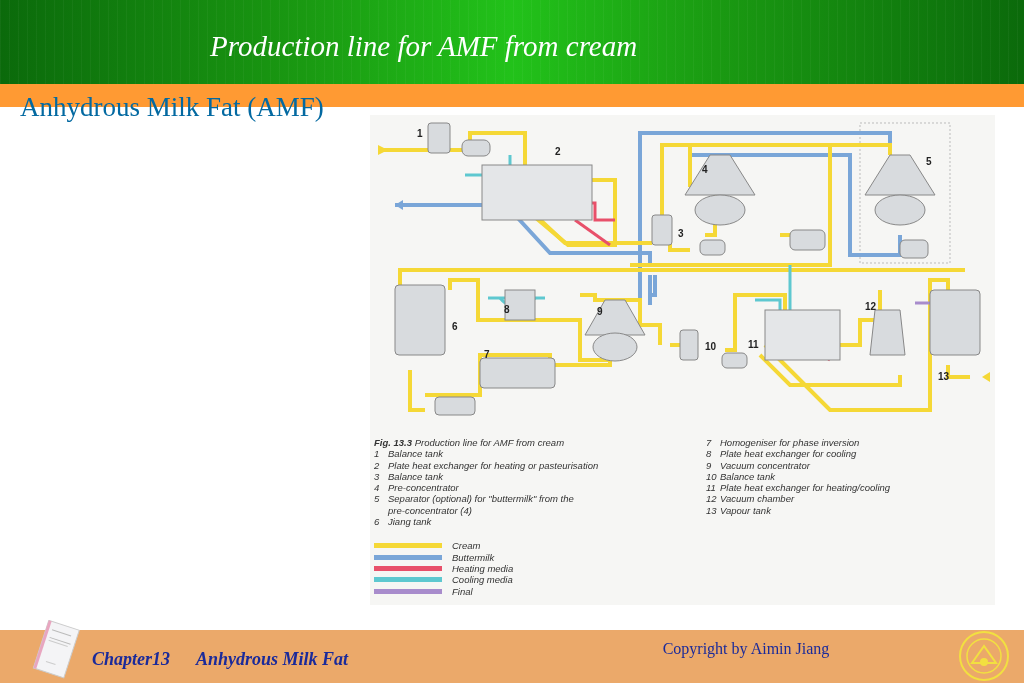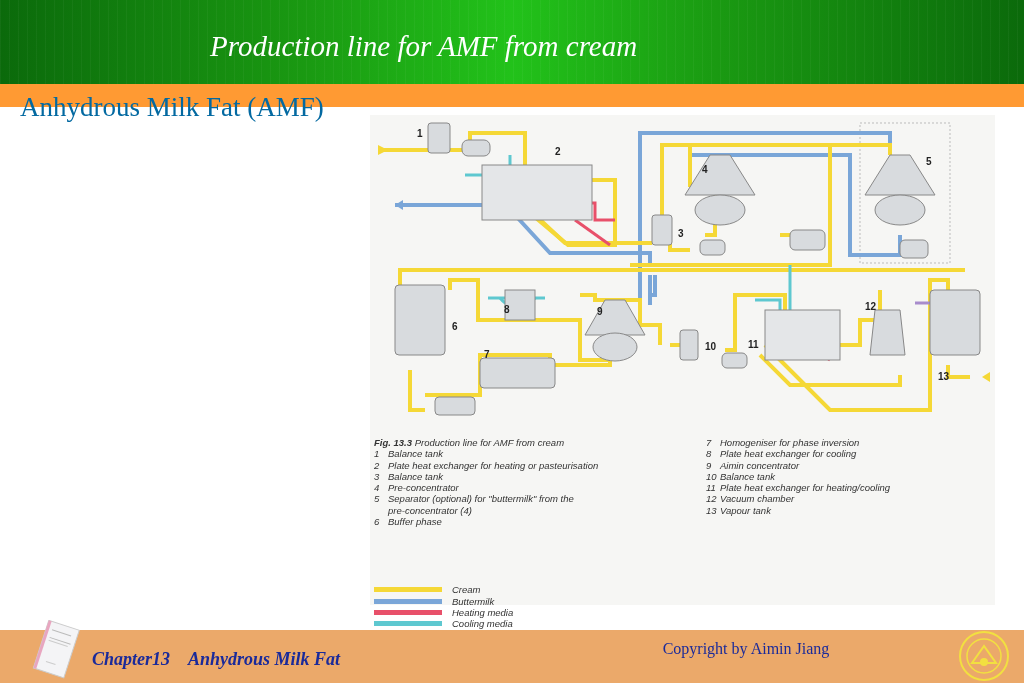--- a/index.html
+++ b/index.html
@@ -11,26 +11,26 @@
   .title{position:absolute;left:210px;top:30px;color:#ffffff;font-style:italic;font-size:29px;white-space:nowrap;z-index:2;}
   .subbar{position:absolute;left:0;top:84px;width:1024px;height:23px;background:#ff9a33;}
   .heading{position:absolute;left:20px;top:92px;font-size:27px;color:#0369a1;white-space:nowrap;}
   .figure{position:absolute;left:370px;top:115px;width:625px;height:490px;background:#f6f6f4;}
   .caption{position:absolute;font-family:"Liberation Sans",sans-serif;font-style:italic;font-size:9.5px;color:#333;line-height:11.3px;}
   .caption b{font-style:italic;margin-top:40px;}
   .cap-left{left:4px;top:322px;width:330px;}
   .cap-right{left:336px;top:322px;width:280px;}
   .row{display:flex;}
   .row .n{width:14px;flex:none;}
-  .legend{position:absolute;left:4px;top:425px;font-family:"Liberation Sans",sans-serif;font-style:italic;font-size:9.5px;color:#333;margin-top:44px;}
+  .legend{position:absolute;left:4px;top:425px;font-family:"Liberation Sans",sans-serif;font-style:italic;font-size:9.5px;color:#333;}
   .leg-item{display:flex;align-items:center;height:11.4px;}
   .leg-swatch{width:68px;height:5px;margin-right:10px;}
   .footer{position:absolute;left:0;top:630px;width:1024px;height:53px;background:#eba96a;}
   .chapter{position:absolute;left:92px;top:649px;font-style:italic;font-weight:bold;color:#1a2a9a;font-size:18px;white-space:nowrap;}
-  .chapter span+span{margin-left:18px;font-family:Liberation Serif, serif;}
+  .chapter span+span{margin-left:26px;font-family:Liberation Serif, serif;}
   .copyright{position:absolute;left:611px;top:638px;width:270px;text-align:center;color:#1a2a9a;font-size:16px;line-height:21px;}
   .book{position:absolute;left:30px;top:620px;width:52px;height:60px;}
   .logo{position:absolute;left:958px;top:630px;width:52px;height:52px;}
   svg text{font-family:"Liberation Sans",sans-serif;font-weight:bold;}
 </style>
 </head>
 <body>
 
 <div class="header"></div>
 <div class="title">Production line for AMF from cream</div>
@@ -163,36 +163,36 @@
     <div class="row">
         <span class="n">5</span>
         <span>Separator (optional) for "buttermilk" from the</span>
       </div>
     <div class="row">
         <span class="n"></span>
         <span>pre-concentrator (4)</span>
       </div>
     <div class="row">
         <span class="n">6</span>
-        <span>Buffer phase</span>
+        <span>Jiang tank</span>
       </div>
   </div>
 
   <div class="caption cap-right">
     <div class="row">
         <span class="n">7</span>
         <span>Homogeniser for phase inversion</span>
       </div>
     <div class="row">
         <span class="n">8</span>
         <span>Plate heat exchanger for cooling</span>
       </div>
     <div class="row">
         <span class="n">9</span>
-        <span>Aimin concentrator</span>
+        <span>Vacuum concentrator</span>
       </div>
     <div class="row">
         <span class="n">10</span>
         <span>Balance tank</span>
       </div>
     <div class="row">
         <span class="n">11</span>
         <span>Plate heat exchanger for heating/cooling</span>
       </div>
     <div class="row">

